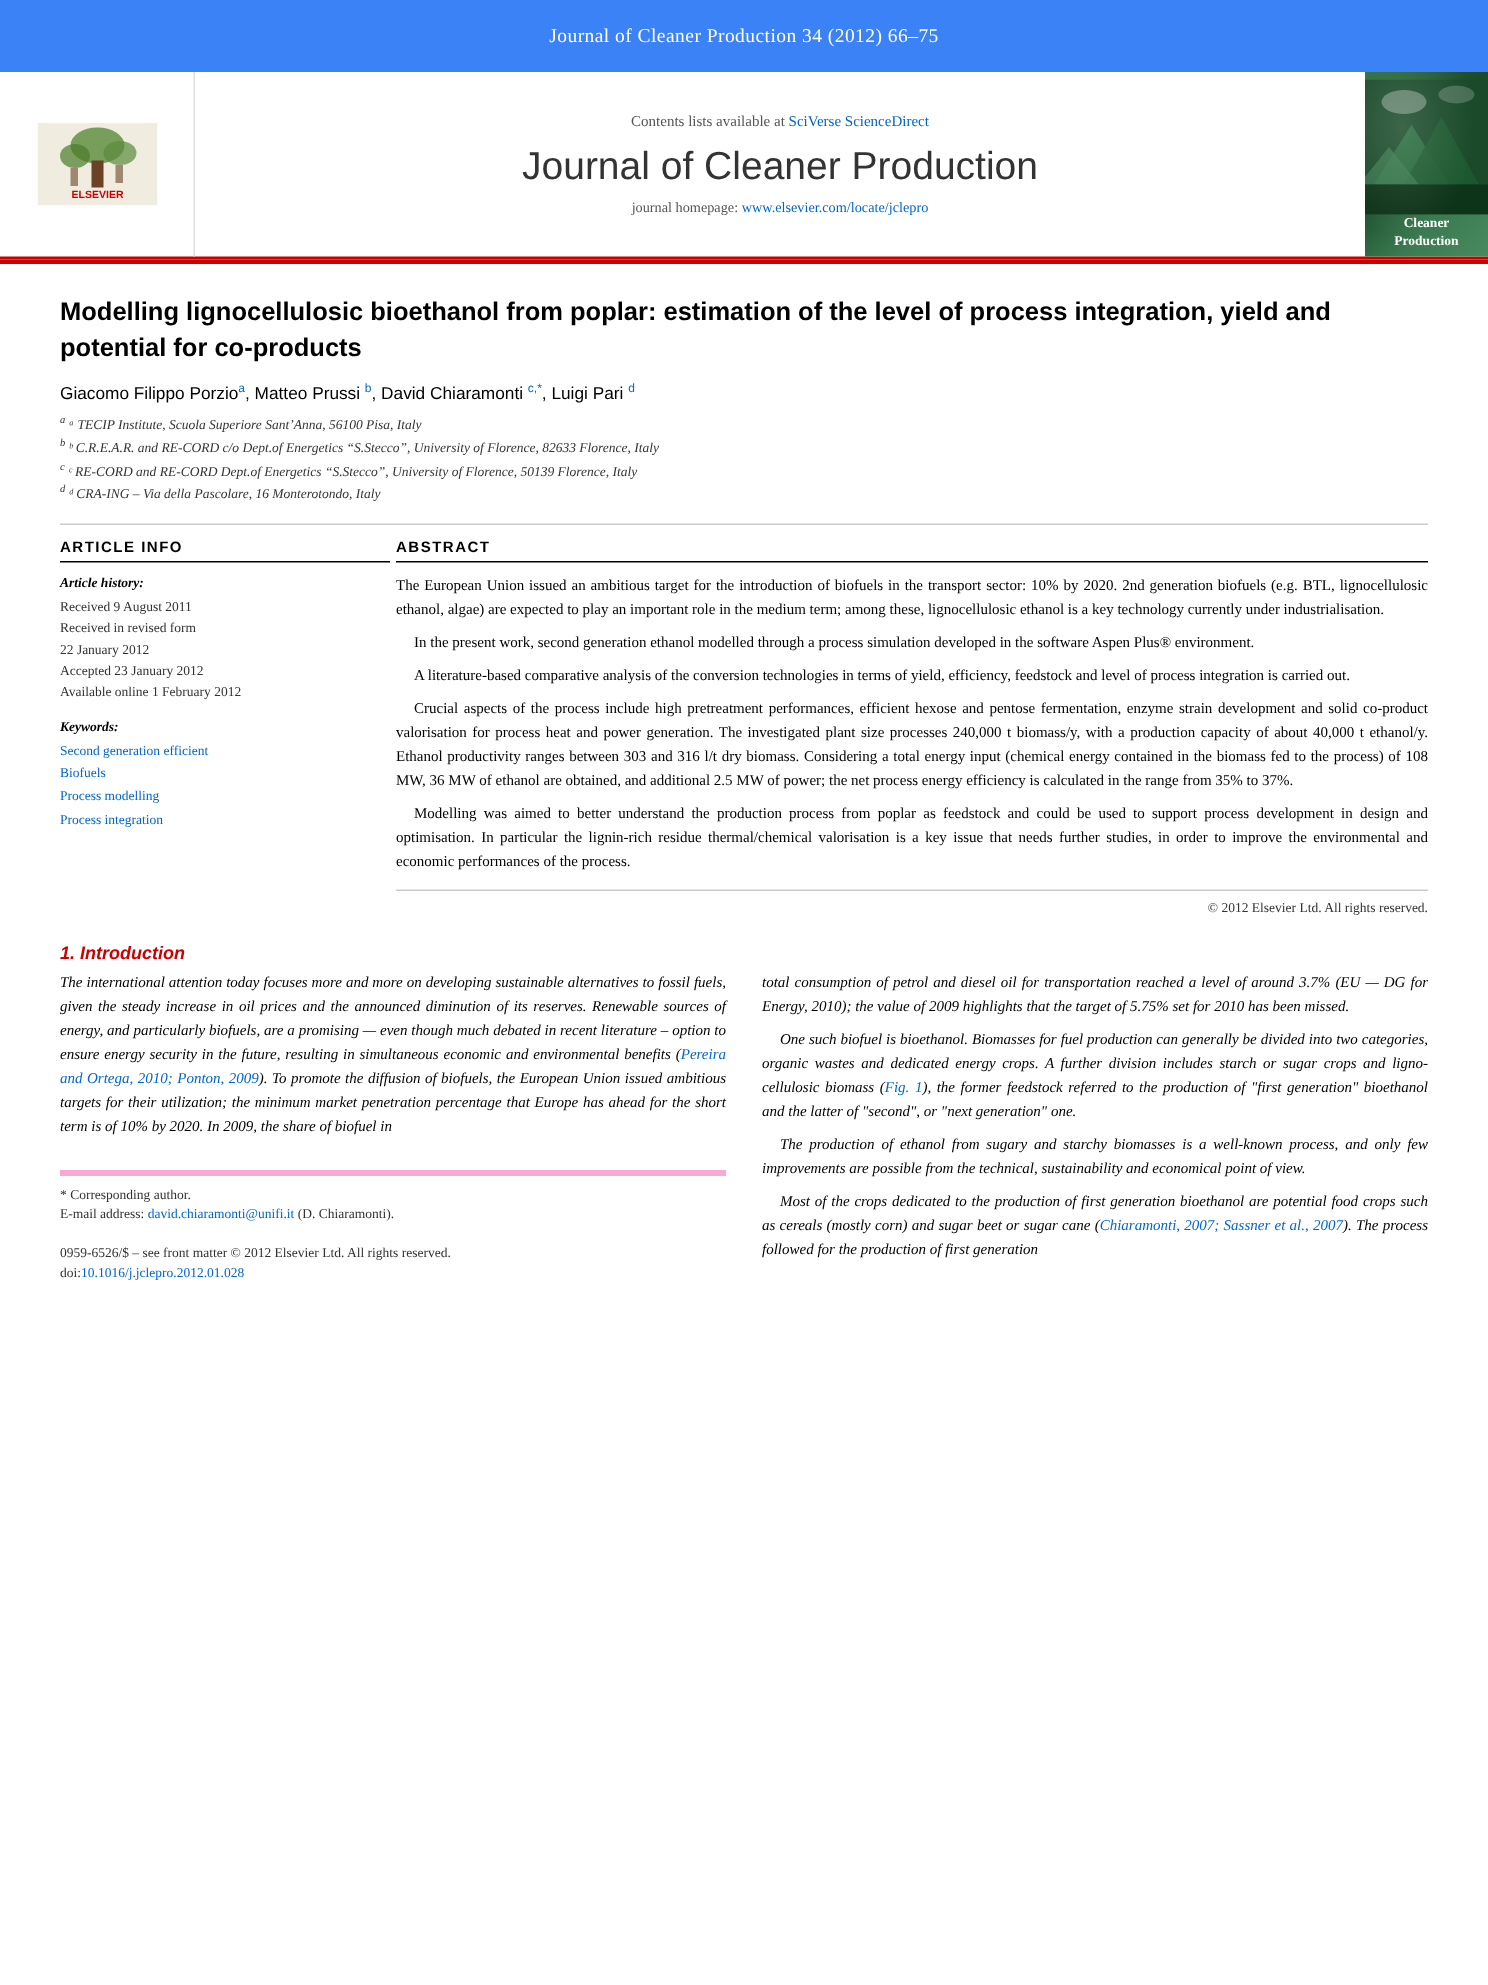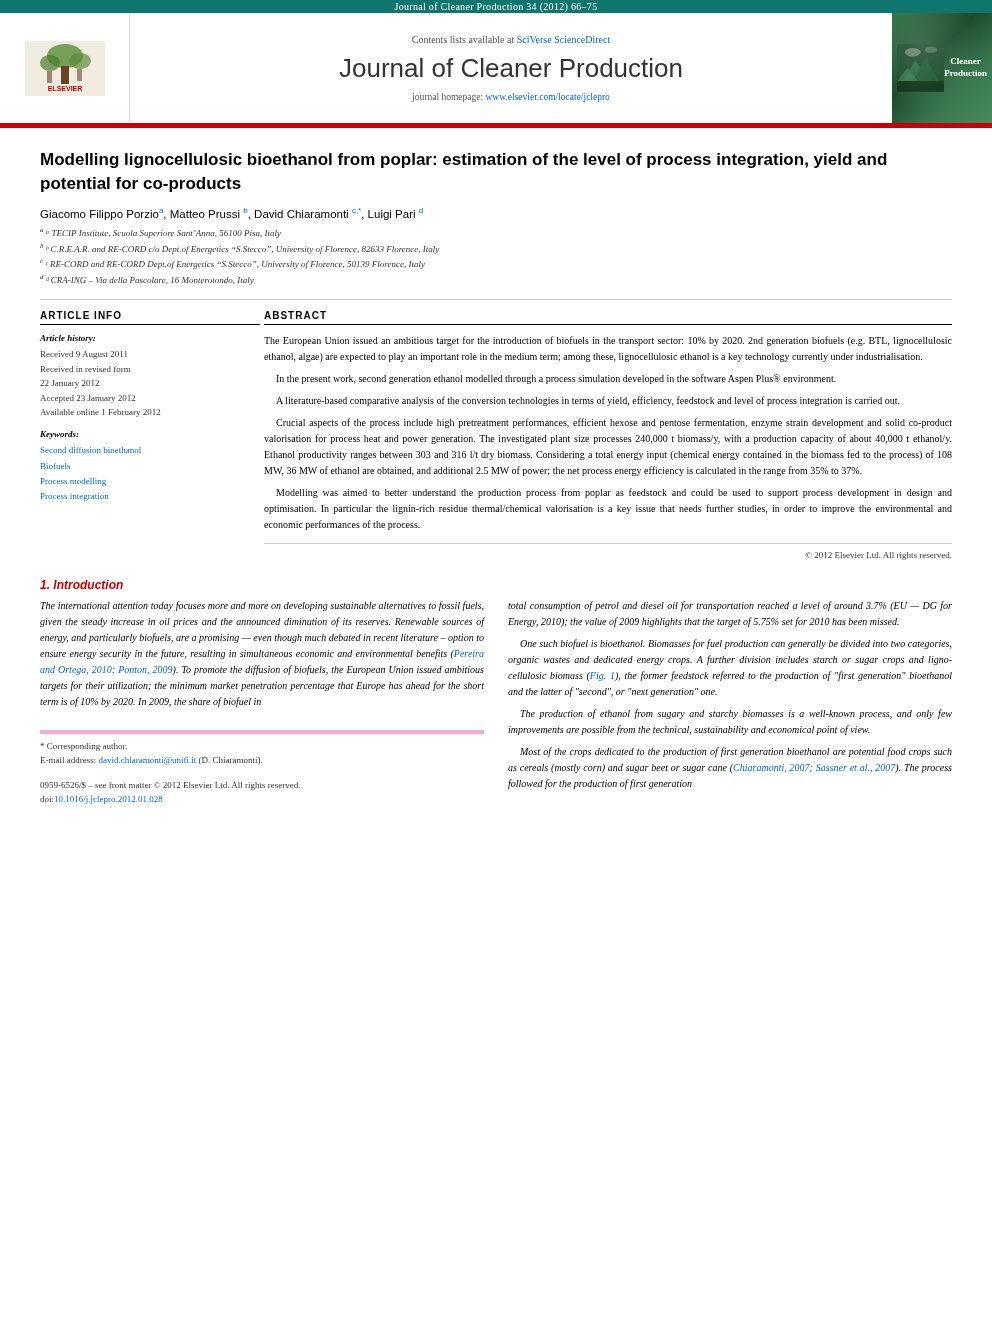--- a/index.html
+++ b/index.html
@@ -5,25 +5,25 @@
     * { margin: 0; padding: 0; box-sizing: border-box; }
     body {
       font-family: 'Times New Roman', Times, serif;
       background: #fff;
       width: 992px;
       min-height: 1323px;
       font-size: 11px;
       color: #000;
     }
     .top-bar {
-      background: #0f766e;
+      background: #3b82f6;
       color: #fff;
       text-align: center;
-      font-size: 10px;
-      padding: 1px 0;
+      font-size: 13px;
+      padding: 16px 0;
       letter-spacing: 0.3px;
     }
     .header-section {
       display: flex;
       align-items: stretch;
       border-bottom: 2px solid #c00;
       min-height: 110px;
     }
     .elsevier-logo {
       width: 130px;
@@ -62,23 +62,24 @@
     .journal-homepage {
       font-size: 9.5px;
       color: #555;
       margin-top: 4px;
     }
     .journal-homepage a {
       color: #0066cc;
       text-decoration: none;
     }
     .cleaner-prod-img {
-      width: 100px;
+      width: 82px;
       min-height: 110px;
       display: flex;
+      flex-direction: column;
       align-items: center;
       justify-content: center;
       background: linear-gradient(135deg, #2a6e3f 0%, #1a4a2a 40%, #3a7a50 70%, #4a8a60 100%);
       position: relative;
       overflow: hidden;
       padding: 5px;
     }
     .cleaner-prod-img .cp-overlay {
       position: absolute;
       top: 0; left: 0; right: 0; bottom: 0;
@@ -355,21 +356,21 @@
       <div class="article-info-block">
         <div class="article-info-title">Article history:</div>
         <div class="article-info-row">Received 9 August 2011</div>
         <div class="article-info-row">Received in revised form<br>22 January 2012</div>
         <div class="article-info-row">Accepted 23 January 2012</div>
         <div class="article-info-row">Available online 1 February 2012</div>
       </div>
 
       <div class="keywords-block">
         <div class="keywords-title">Keywords:</div>
-        <div class="keyword-item">Second diffusion bioethanol</div>
+        <div class="keyword-item">Second generation efficient</div>
         <div class="keyword-item">Biofuels</div>
         <div class="keyword-item">Process modelling</div>
         <div class="keyword-item">Process integration</div>
       </div>
     </div>
 
     <div class="right-col">
       <div class="section-label">Abstract</div>
 
       <div class="abstract-text">

